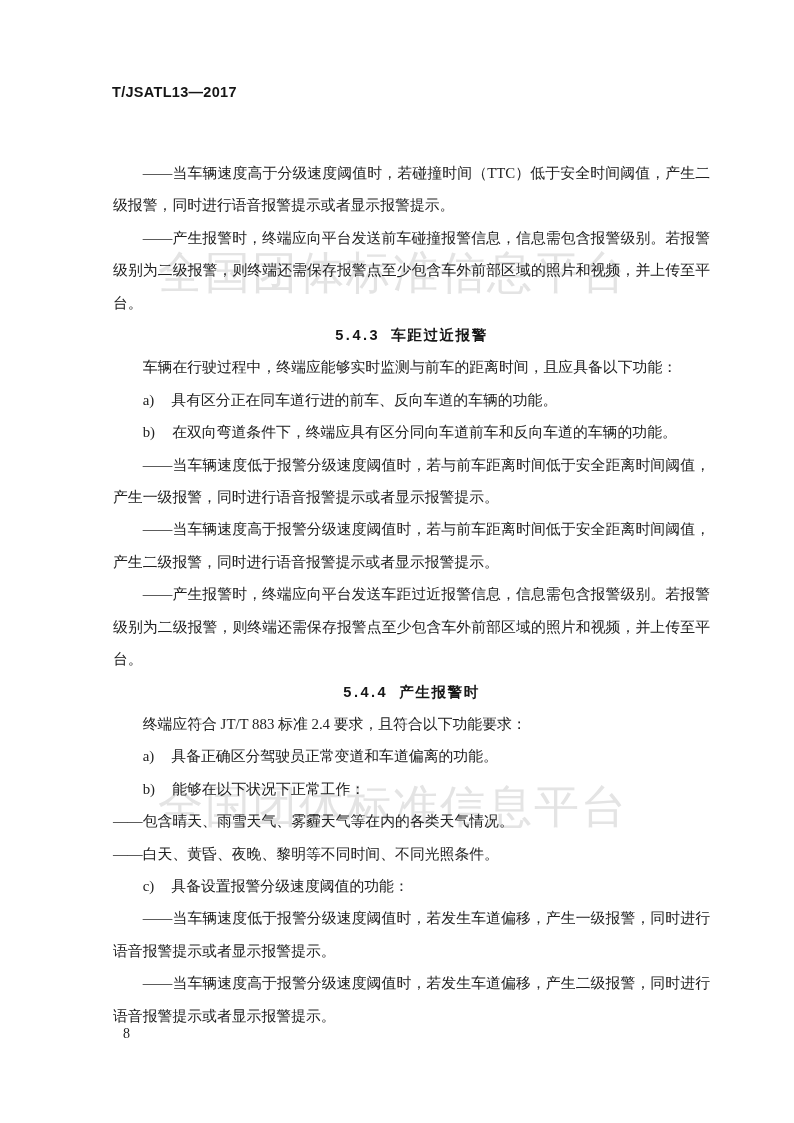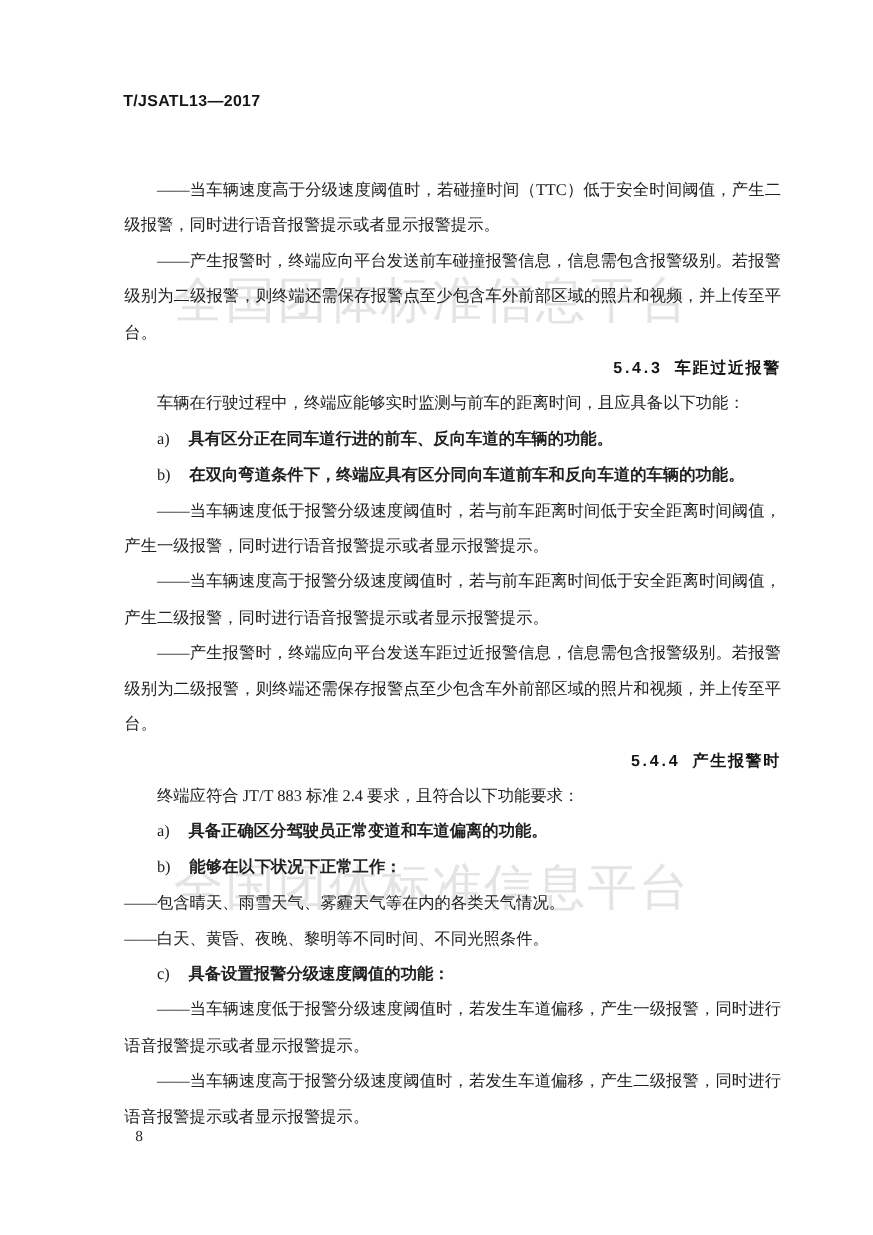--- a/index.html
+++ b/index.html
@@ -50,25 +50,25 @@
     margin-top: 45px;
   }
   .content p { margin: 0; text-indent: 2em; }
   .content p.flush { text-indent: 0; }
   .heading {
     font-family: "Liberation Sans", "DejaVu Sans", sans-serif;
     font-weight: bold;
     font-size: 14.6px;
     line-height: 32.4px;
     color: #161616;
-    text-align: right;
+    text-align: center;
   }
   .heading .num { letter-spacing: 2.5px; }
   .heading .title { margin-left: 11px; letter-spacing: 1.5px; }
-  .li .text { padding-left: 1.15em; font-weight: bold; }
+  .li .text { padding-left: 1.15em; }
   .page-number {
     position: absolute;
     top: 1026px;
     left: 123px;
     font-size: 14px;
     color: #222222;
     z-index: 1;
   }
 </style>
 </head>

